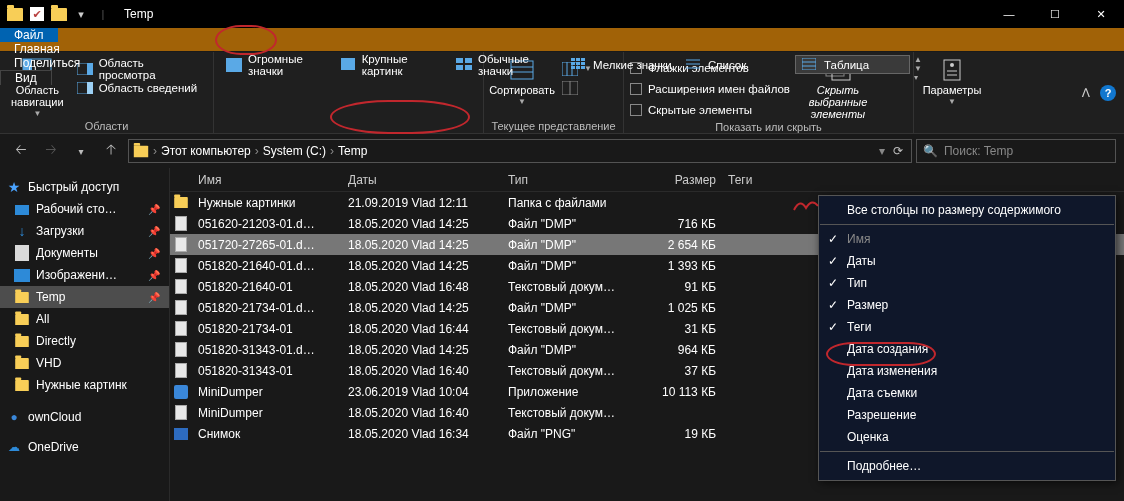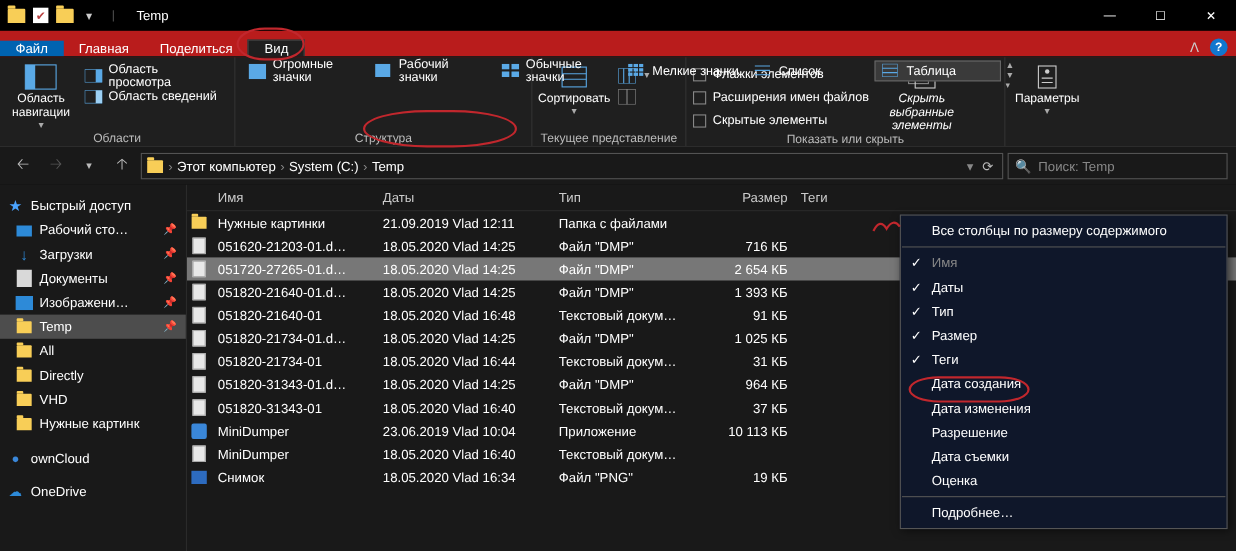--- a/index.html
+++ b/index.html
@@ -11,21 +11,21 @@
   .titlebar .qat { display:flex; align-items:center; gap:4px; padding:0 6px; }
   .titlebar .qat .glyph { width:18px; height:18px; display:flex; align-items:center; justify-content:center; font-size:11px; }
   .titlebar .title { padding-left:6px; font-size:12px; color:#fff; }
   .titlebar .wincontrols { margin-left:auto; display:flex; height:100%; }
   .titlebar .wincontrols .btn { width:46px; display:flex; align-items:center; justify-content:center; font-size:11px; color:#fff; }
   .folder-ico { width:16px; height:13px; background:#f8ce57; border-radius:1px 1px 0 0; position:relative; }
   .folder-ico::before { content:""; position:absolute; top:-3px; left:0; width:7px; height:3px; background:#f8ce57; border-radius:1px 1px 0 0; }
   .check-sq { width:14px; height:14px; background:#fff; color:#b84040; font-size:11px; display:flex; align-items:center; justify-content:center; }
 
   
-  .menutabs { height:24px; background:#b91c1c; display:flex; align-items:flex-end; border-bottom:1px solid #1a1a1a; position:relative; }
+  .menutabs { height:24px; background:#a16207; display:flex; align-items:flex-start; border-bottom:1px solid #1a1a1a; position:relative;flex-direction:column; }
   .menutabs .tab { padding:0 14px; display:flex; align-items:center; font-size:12px; color:#fff; position:relative; }
   .menutabs .tab.file { background:#0063b1; }
   .menutabs .tab.active { border:1px solid #444; border-bottom:none; background:#1f1f1f; }
   .menutabs .chev { margin-left:auto; display:flex; align-items:center; padding-right:8px; gap:10px; }
   .menutabs .help { width:16px; height:16px; border-radius:50%; background:#1177cf; color:#fff; display:flex; align-items:center; justify-content:center; font-size:11px; font-weight:bold; }
 
   
   .ribbon { background:#1f1f1f; display:flex; height:82px; border-bottom:1px solid #333; }
   .rgroup { border-right:1px solid #333; display:flex; flex-direction:column; padding:3px 6px 1px 6px; }
   .rgroup .body { flex:1; display:flex; align-items:flex-start; gap:2px; }
@@ -174,21 +174,21 @@
                 </svg>
               </span>
               <span>Огромные значки</span>
             </div>
           <div class="cell">
               <span class="ico">
                 <svg width="14" height="12">
                   <rect width="14" height="12" fill="#5aa9e6"></rect>
                 </svg>
               </span>
-              <span>Рабочий значки</span>
+              <span>Крупные картинк</span>
             </div>
         </div>
         <div class="row">
           <div class="cell">
               <span class="ico">
                 <svg width="16" height="12">
                   <rect x="0" y="0" width="7" height="5" fill="#5aa9e6"></rect>
                   <rect x="9" y="0" width="7" height="5" fill="#5aa9e6"></rect>
                   <rect x="0" y="7" width="7" height="5" fill="#5aa9e6"></rect>
                   <rect x="9" y="7" width="7" height="5" fill="#5aa9e6"></rect>
@@ -231,21 +231,20 @@
                   <line x1="0" y1="4" x2="14" y2="4" stroke="#5aa9e6"></line>
                   <line x1="0" y1="8" x2="14" y2="8" stroke="#5aa9e6"></line>
                 </svg>
               </span>
               <span>Таблица</span>
             </div>
         </div>
       </div>
       <div class="spin">▲<br>▼<br>▾</div>
     </div>
-    <div class="label">Структура</div>
   </div>
 
   <div class="rgroup" style="width:140px;">
     <div class="body" style="align-items:flex-start;">
       <div class="rbigbtn">
         <div class="ico">
             <svg width="26" height="22">
               <rect x="2" y="2" width="22" height="18" fill="none" stroke="#5aa9e6"></rect>
               <line x1="2" y1="8" x2="24" y2="8" stroke="#5aa9e6"></line>
               <line x1="2" y1="13" x2="24" y2="13" stroke="#5aa9e6"></line>
@@ -599,25 +598,25 @@
       <div class="item">
         <div class="chk"></div>
         <span>Дата создания</span>
       </div>
       <div class="item">
         <div class="chk"></div>
         <span>Дата изменения</span>
       </div>
       <div class="item">
         <div class="chk"></div>
+        <span>Дата съемки</span>
+      </div>
+      <div class="item">
+        <div class="chk"></div>
         <span>Разрешение</span>
-      </div>
-      <div class="item">
-        <div class="chk"></div>
-        <span>Дата съемки</span>
       </div>
       <div class="item">
         <div class="chk"></div>
         <span>Оценка</span>
       </div>
     </div>
   <div class="sep"></div>
   <div class="item">
     <div class="chk"></div>
       <span>Подробнее…</span>

